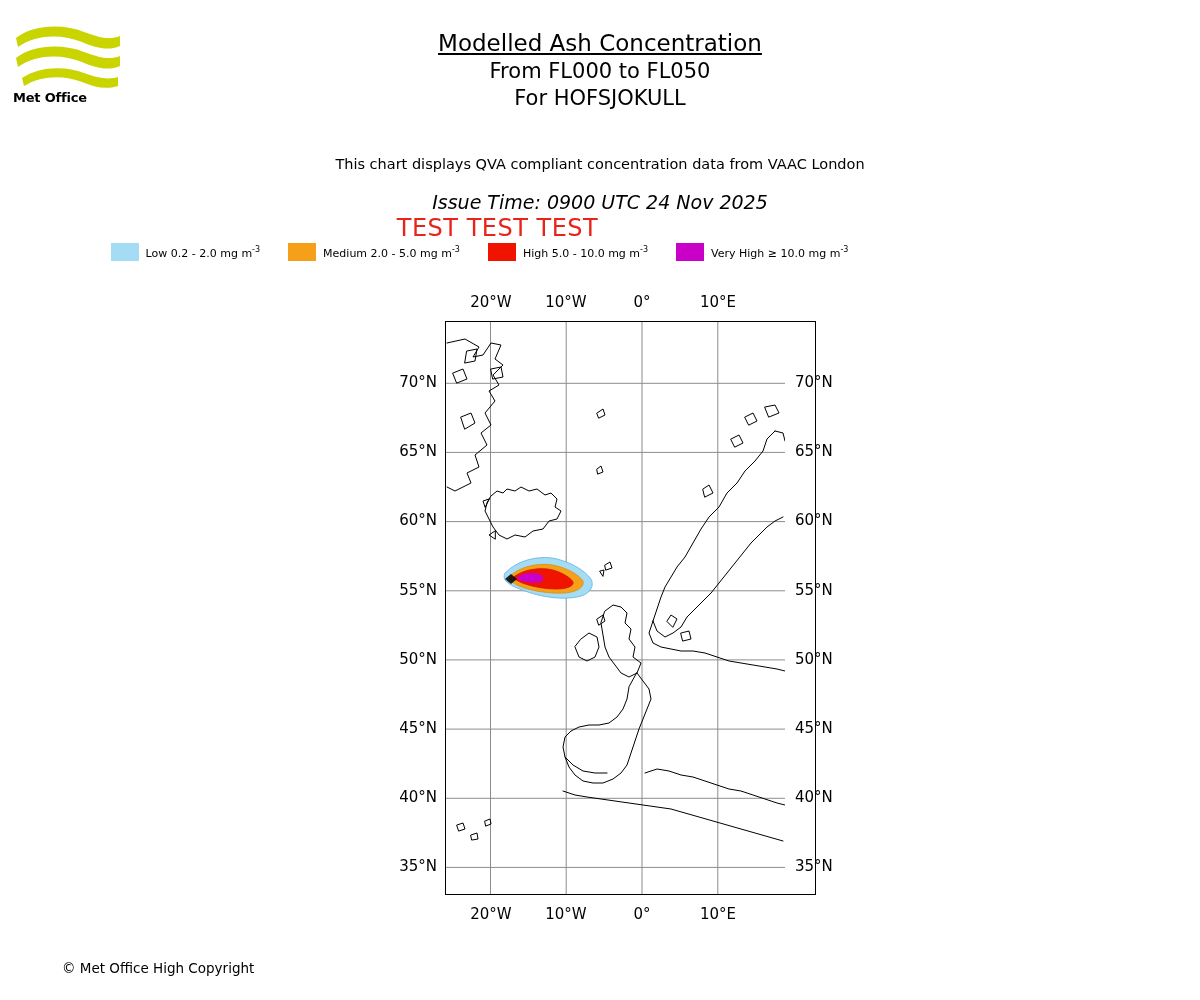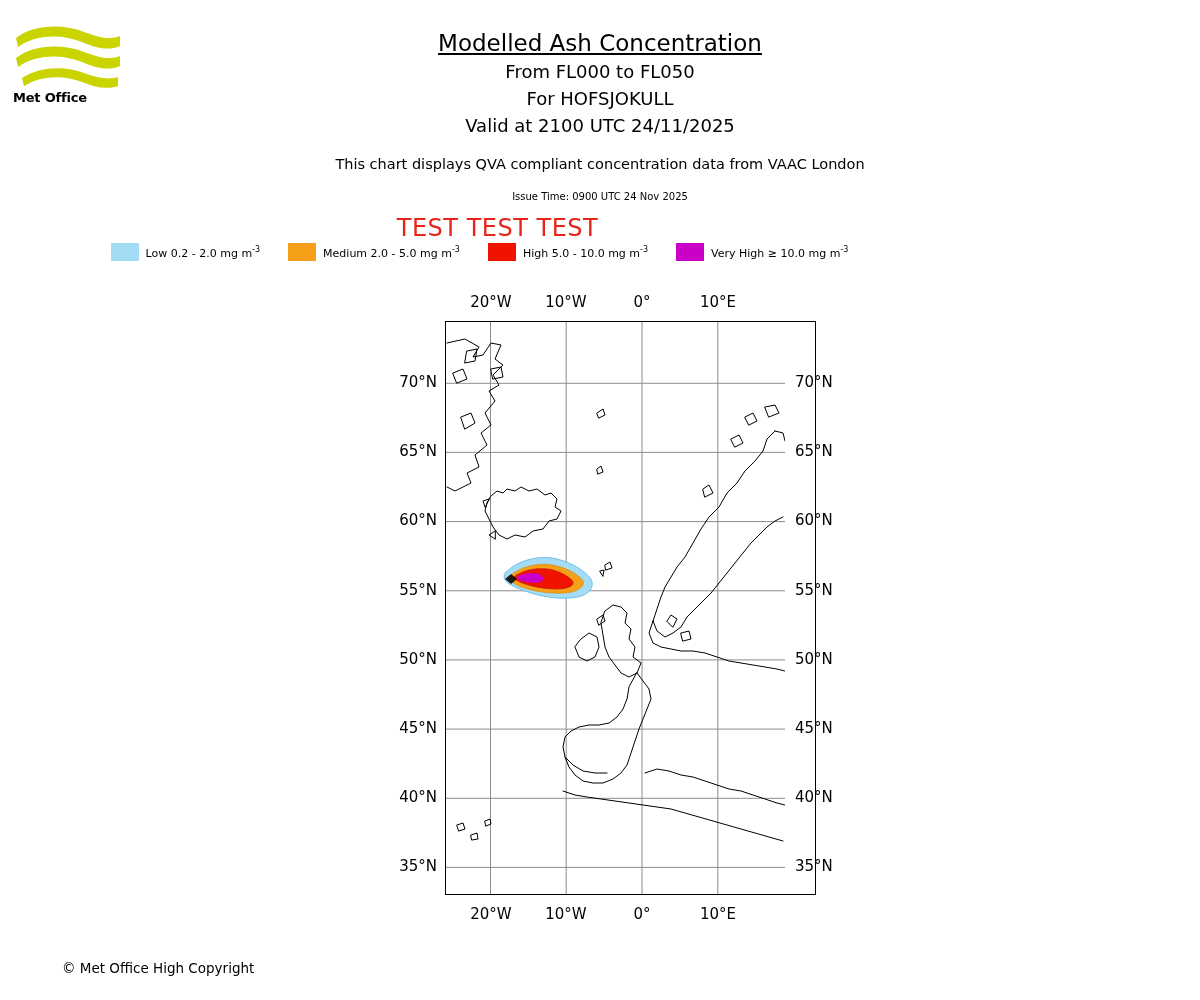--- a/index.html
+++ b/index.html
@@ -10,28 +10,29 @@
   }
   
   .logo{position:absolute;left:12px;top:22px;width:120px;height:90px;}
   .logo-text{
     position:absolute;left:13px;top:90px;font-size:13px;font-weight:bold;
     letter-spacing:-0.2px;color:#000;
   }
   
   .titles{position:absolute;left:0;top:28px;width:1200px;text-align:center;}
   .title-1{font-size:23px;line-height:30px;text-decoration:underline;}
-  .title-2,.title-3,.title-4{font-size:18px;line-height:27px;}
+  .title-2,.title-3,.title-4{font-size:21px;line-height:27px;}
   .subnote{
     position:absolute;left:0;top:156px;width:1200px;text-align:center;
     font-size:14.5px;
   }
   .issue{
     position:absolute;left:0;top:191px;width:1200px;text-align:center;
-    font-size:10px;
+    font-size:19px;
+    font-style:italic;
   }
   .testbar{
     position:absolute;left:0;top:214px;width:995px;text-align:center;
     font-size:24px;color:#e8241a;font-weight:normal;letter-spacing:.5px;
   }
   
   .legend{
     position:absolute;left:0;top:243px;width:959px;
     display:flex;justify-content:center;align-items:center;
   }
@@ -62,21 +63,20 @@
       <path d="M10 56 C 28 44, 54 44, 72 51 C 86 56, 96 58, 106 55 L 106 64 C 94 68, 82 65, 70 60 C 52 53, 30 53, 12 64 Z"></path>
     </g>
   </svg>
 </div>
 <div class="logo-text">Met Office</div>
 
 <div class="titles">
   <div class="title-1">Modelled Ash Concentration</div>
   <div class="title-2">From FL000 to FL050</div>
   <div class="title-3">For HOFSJOKULL</div>
-  <div class="title-4">Valid at 2100 UTC 24/11/2025</div>
 </div>
 <div class="subnote">This chart displays QVA compliant concentration data from VAAC London</div>
 <div class="issue">Issue Time: 0900 UTC 24 Nov 2025</div>
 <div class="testbar">TEST TEST TEST</div>
 
 <div class="legend">
   <div class="legend-item">
     <span class="legend-swatch" style="background:#a5dcf5"></span>
     <span class="legend-label"><span>Low 0.2 - 2.0 mg m</span><sup>-3</sup></span>
   </div>

